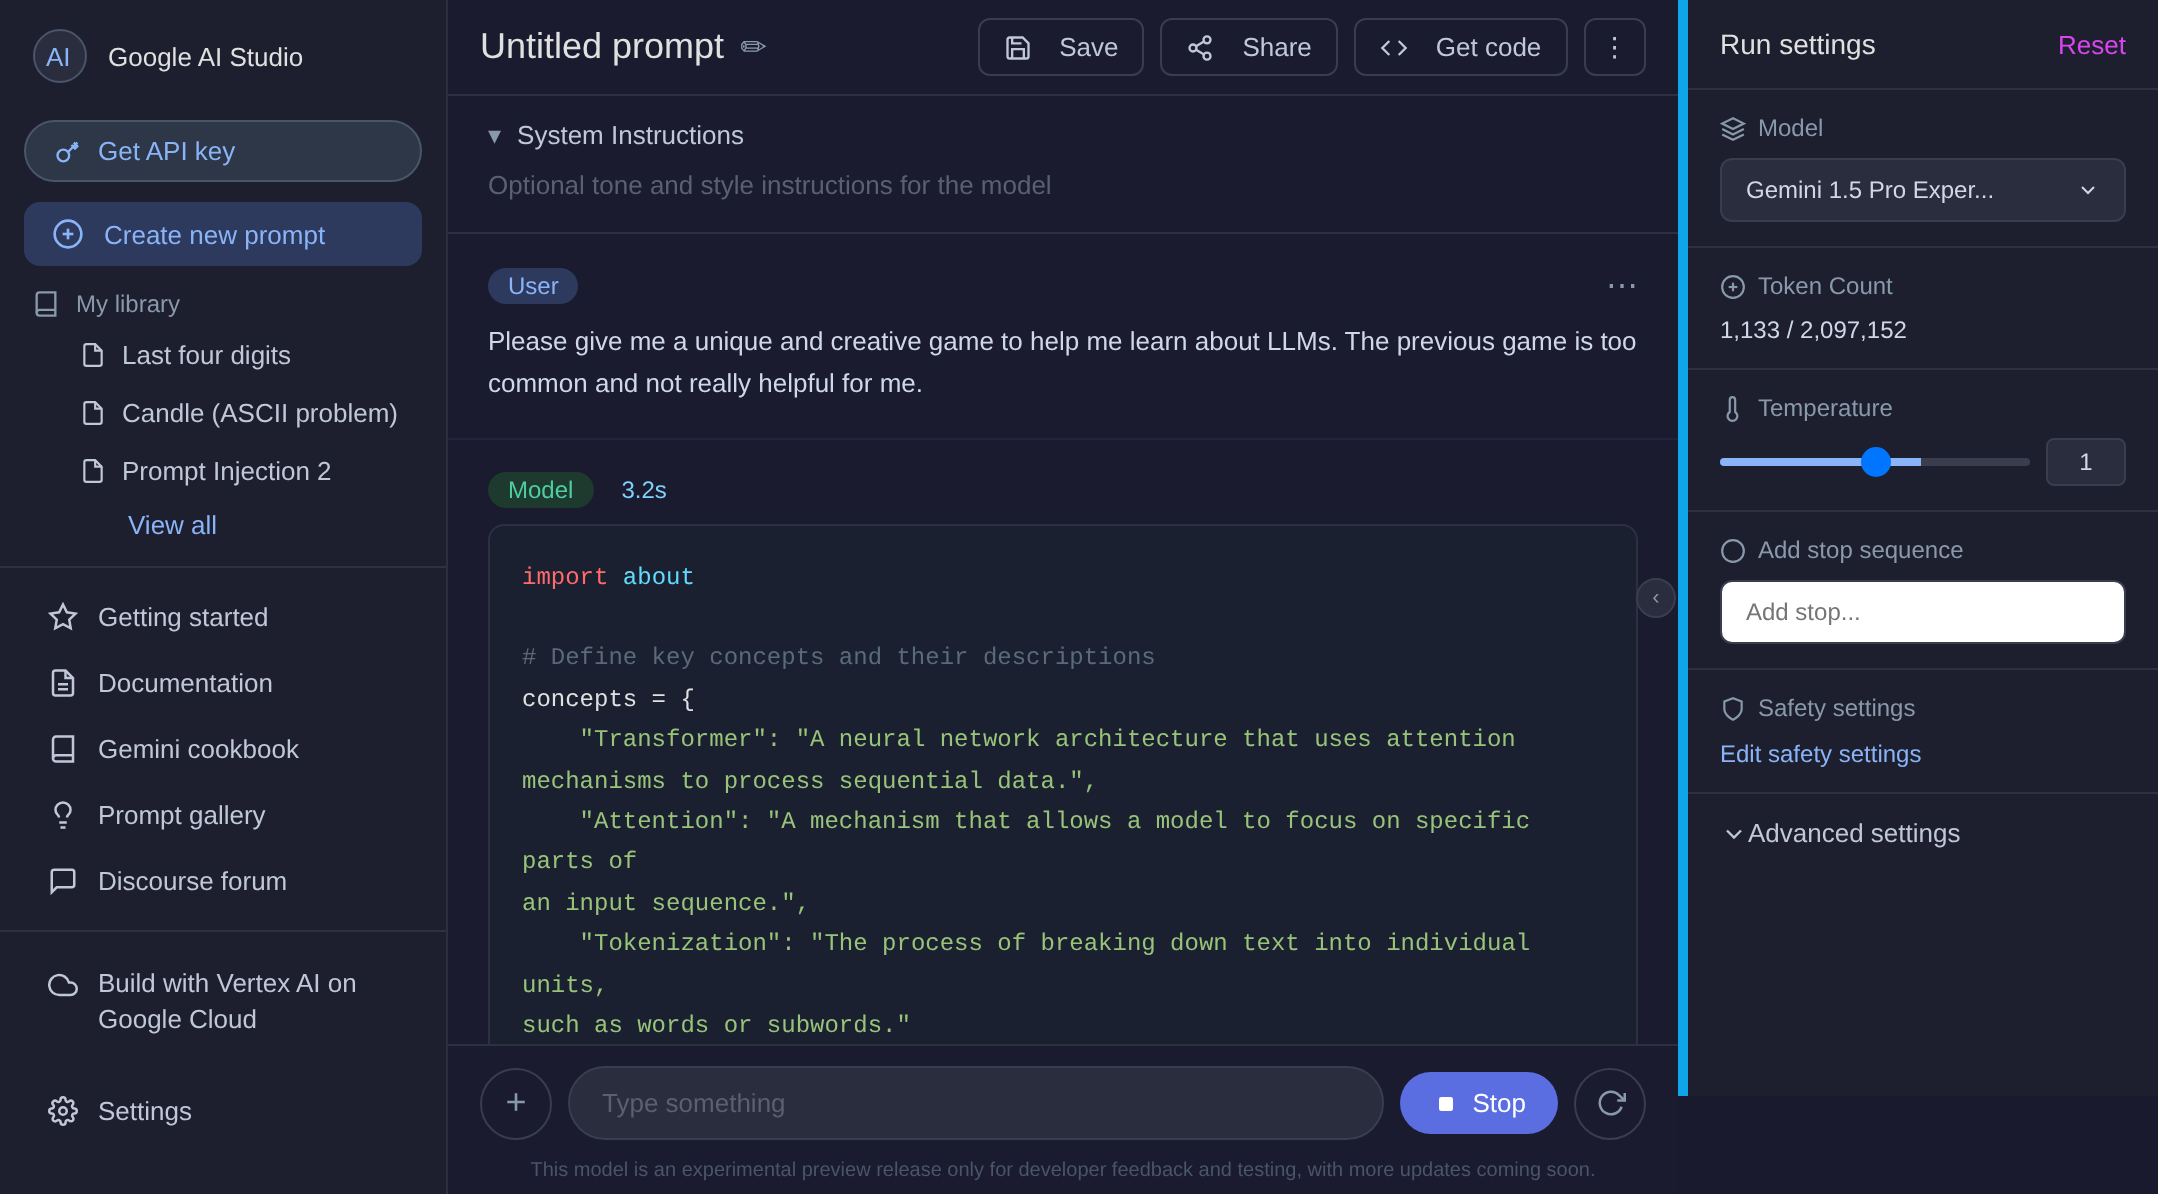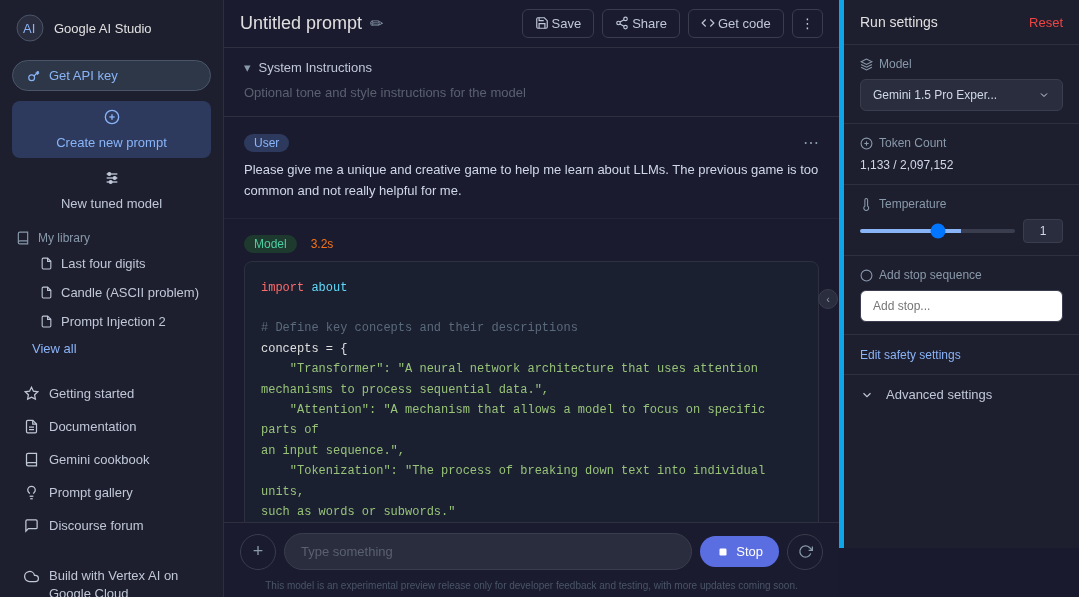--- a/index.html
+++ b/index.html
@@ -52,21 +52,20 @@
       padding: 8px 14px;
       border-radius: 8px;
       cursor: pointer;
       display: flex;
       align-items: center;
       gap: 10px;
       color: #c0c8d8;
       font-size: 13px;
       background: transparent;
       border: none;
-      flex-direction: column;
     }
     .sidebar-action-btn.active { background: #2d3a5e; color: #8ab4f8; }
 
     .sidebar-section-label {
       padding: 10px 16px 4px 16px;
       font-size: 12px;
       color: #8899aa;
       display: flex;
       align-items: center;
       gap: 8px;
@@ -82,20 +81,21 @@
       gap: 8px;
       border-radius: 4px;
       margin: 1px 8px;
     }
 
     .sidebar-view-all {
       padding: 5px 16px 5px 32px;
       color: #8ab4f8;
       cursor: pointer;
       font-size: 13px;
+      margin-left: 32px;
     }
 
     .sidebar-divider {
       height: 1px;
       background: #2e3040;
       margin: 8px 0;
     }
 
     .sidebar-nav-item {
       padding: 8px 16px;
@@ -140,22 +140,22 @@
       font-weight: 400;
     }
     #edit-icon {
       color: #8899aa;
       cursor: pointer;
       font-size: 16px;
     }
     #topbar-spacer { flex: 1; }
     .topbar-btn {
       display: flex;
-      align-items: flex-start;
-      gap: 3px;
+      align-items: flex-end;
+      gap: 14px;
       padding: 6px 12px;
       border-radius: 6px;
       border: 1px solid #3a3d4e;
       background: transparent;
       color: #c0c8d8;
       cursor: pointer;
       font-size: 13px;
     }
     #more-btn {
       padding: 6px 8px;
@@ -221,21 +221,21 @@
     .role-badge.user {
       background: #2d3a5e;
       color: #8ab4f8;
     }
     .role-badge.model {
       background: #1e3a2e;
       color: #4ecca3;
     }
     .model-timing {
       font-size: 12px;
-      color: #f97316;
+      color: #7dd3fc;
       margin-left: 8px;
     }
     .message-more-btn {
       color: #8899aa;
       cursor: pointer;
       background: transparent;
       border: none;
       font-size: 16px;
     }
     .message-text {
@@ -356,21 +356,21 @@
       border-bottom: 1px solid #2e3040;
     }
     #run-settings-title {
       font-size: 14px;
       font-weight: 500;
       color: #e0e0e0;
     }
     #reset-btn {
       background: transparent;
       border: none;
-      color: #ef4444;
+      color: #d946ef;
       cursor: pointer;
       font-size: 13px;
     }
 
     .settings-section {
       padding: 12px 16px;
       border-bottom: 1px solid #2e3040;
     }
     .settings-label {
       font-size: 12px;
@@ -439,21 +439,21 @@
     .safety-link {
       color: #8ab4f8;
       cursor: pointer;
       font-size: 12px;
       text-decoration: none;
     }
 
     .advanced-header {
       display: flex;
       align-items: center;
-      gap: 12px;
+      gap: 0;
       padding: 12px 16px;
       cursor: pointer;
       color: #c0c8d8;
       font-size: 13px;
     }
 
     
     ::-webkit-scrollbar { width: 6px; height: 6px; }
     ::-webkit-scrollbar-track { background: transparent; }
     ::-webkit-scrollbar-thumb { background: #3a3d4e; border-radius: 3px; }
@@ -507,31 +507,20 @@
 
   <button class="sidebar-action-btn active">
     <svg width="16" height="16" viewBox="0 0 24 24" fill="none" stroke="#8ab4f8" stroke-width="2">
       <circle cx="12" cy="12" r="10"></circle>
         <line x1="12" y1="8" x2="12" y2="16"></line>
         <line x1="8" y1="12" x2="16" y2="12"></line>
     </svg>
     <span>Create new prompt</span>
   </button>
 
-  <button class="sidebar-action-btn">
-    <svg width="16" height="16" viewBox="0 0 24 24" fill="none" stroke="currentColor" stroke-width="2">
-      <line x1="4" y1="6" x2="20" y2="6"></line>
-        <circle cx="8" cy="6" r="2" fill="currentColor"></circle>
-        <line x1="4" y1="12" x2="20" y2="12"></line>
-        <circle cx="16" cy="12" r="2" fill="currentColor"></circle>
-        <line x1="4" y1="18" x2="20" y2="18"></line>
-        <circle cx="10" cy="18" r="2" fill="currentColor"></circle>
-    </svg>
-    <span>New tuned model</span>
-  </button>
 
   <div class="sidebar-section-label">
     <svg width="14" height="14" viewBox="0 0 24 24" fill="none" stroke="currentColor" stroke-width="2">
       <path d="M4 19.5A2.5 2.5 0 0 1 6.5 17H20"></path>
         <path d="M6.5 2H20v20H6.5A2.5 2.5 0 0 1 4 19.5v-15A2.5 2.5 0 0 1 6.5 2z"></path>
     </svg>
     <span>My library</span>
   </div>
 
   <div class="sidebar-library-item">
@@ -779,20 +768,26 @@
       <div class="settings-label">
         <svg width="13" height="13" viewBox="0 0 24 24" fill="none" stroke="currentColor" stroke-width="2">
           <circle cx="12" cy="12" r="10"></circle>
         </svg>
         <span>Add stop sequence</span>
       </div>
       <input type="text" class="stop-seq-input" placeholder="Add stop..." style="">
     </div>
 
     <div class="settings-section">
+      <div class="settings-label">
+        <svg width="13" height="13" viewBox="0 0 24 24" fill="none" stroke="currentColor" stroke-width="2">
+          <path d="M12 22s8-4 8-10V5l-8-3-8 3v7c0 6 8 10 8 10z"></path>
+        </svg>
+        <span>Safety settings</span>
+      </div>
       <a class="safety-link">Edit safety settings</a>
     </div>
 
     <div class="advanced-header">
       <svg width="14" height="14" viewBox="0 0 24 24" fill="none" stroke="currentColor" stroke-width="2">
         <polyline points="6 9 12 15 18 9"></polyline>
       </svg>
       <span>Advanced settings</span>
     </div>
 

